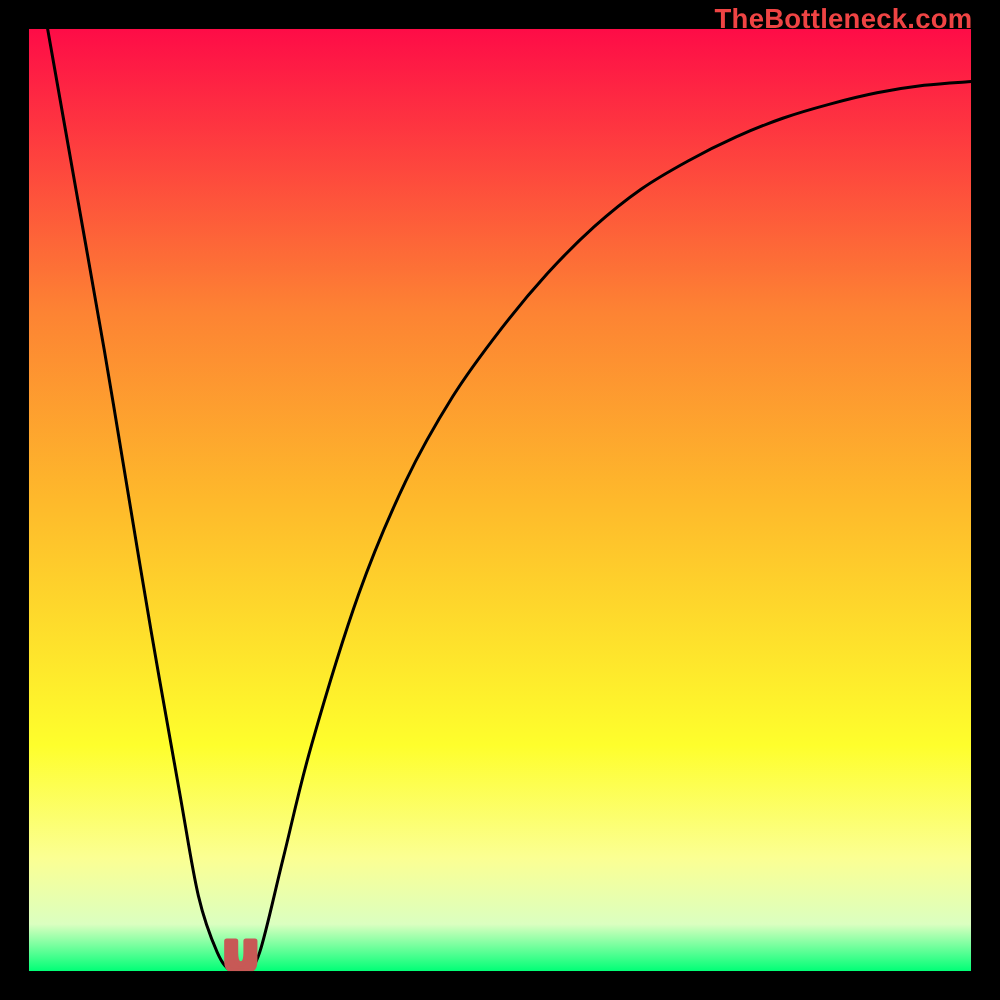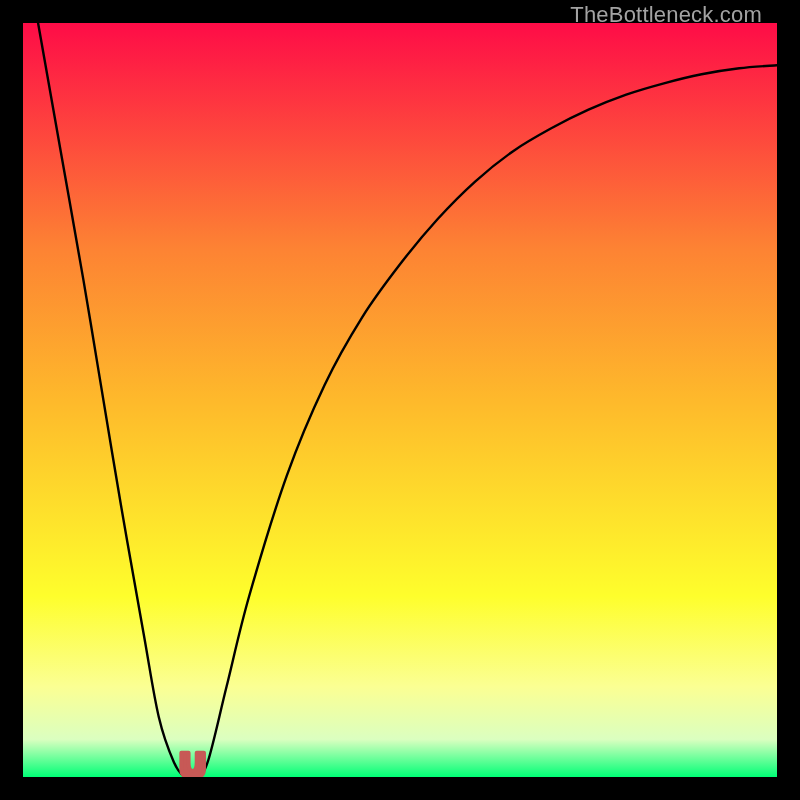--- a/index.html
+++ b/index.html
@@ -14,25 +14,25 @@
     position: absolute;
     left: 23px;
     top: 23px;
     width: 754px;
     height: 754px;
     overflow: hidden;
   }
   .watermark {
     position: absolute;
     top: 2px;
-    right: 38px;
+    right: 22px;
     font-family: Arial, Helvetica, sans-serif;
     font-size: 22px;
-    font-weight: 400;
-    color: #a3a3a3;
+    font-weight: 700;
+    color: #ef4444;
     letter-spacing: 0.2px;
     z-index: 5;
   }
   svg { display: block; }
 </style>
 </head>
 <body>
 
 <div class="watermark">TheBottleneck.com</div>
 

